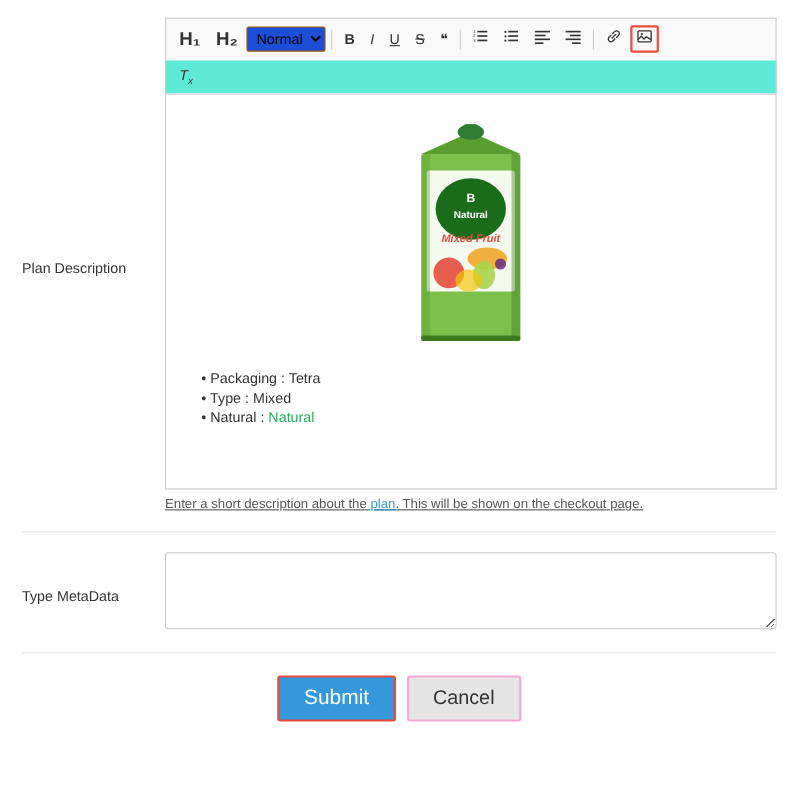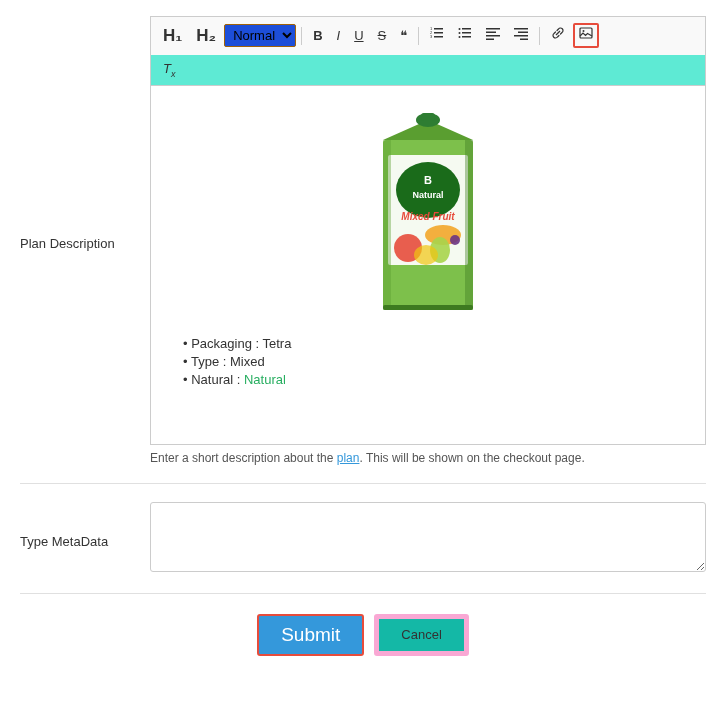--- a/index.html
+++ b/index.html
@@ -110,20 +110,21 @@
       content: "• ";
       color: #333;
     }
     .highlight-green {
       color: #27ae60;
     }
     .hint-text {
       font-size: 12px;
       color: #555;
       margin-top: 6px;
+      text-decoration: underline;
     }
     .hint-text .hint-link {
       color: #3498db;
     }
 
     
     .metadata-textarea {
       width: 100%;
       height: 70px;
       border: 1px solid #ccc;
@@ -152,25 +153,25 @@
       background: #3498db;
       color: #fff;
       border: 2px solid #e74c3c;
       padding: 8px 22px;
       font-size: 19px;
       border-radius: 3px;
       cursor: pointer;
       font-weight: 400;
     }
     .btn-cancel {
-      background: #14b8a6;
-      color: #333;
-      border: 5px solid #f9a8d4;
+      background: #e5e5e5;
+      color: #333;
+      border: 2px solid #f9a8d4;
       padding: 8px 22px;
-      font-size: 13px;
+      font-size: 18px;
       border-radius: 3px;
       cursor: pointer;
     }
 
     
     .toolbar-row2 {
       display: flex;
       align-items: center;
       border: 1px solid #ccc;
       border-bottom: none;

